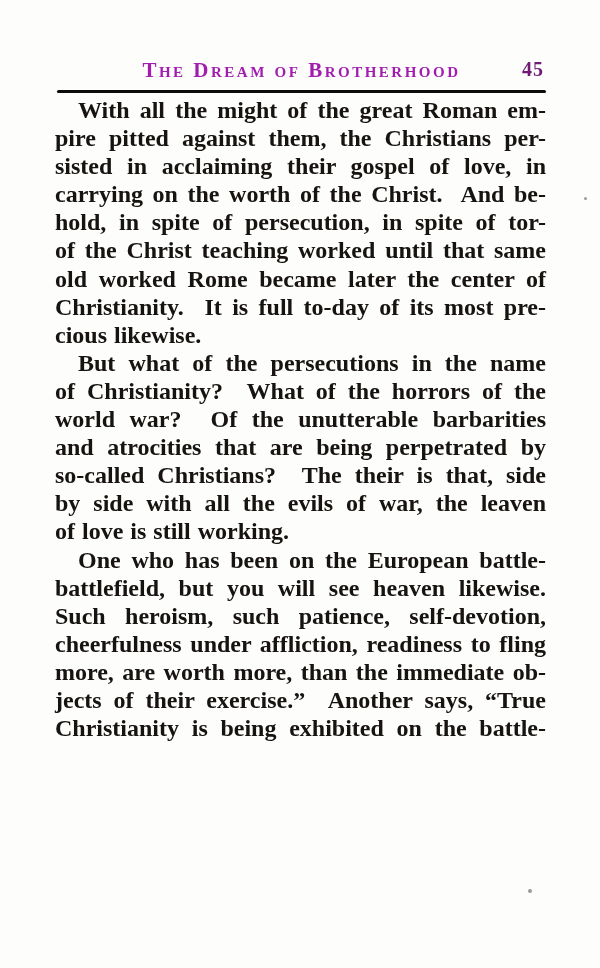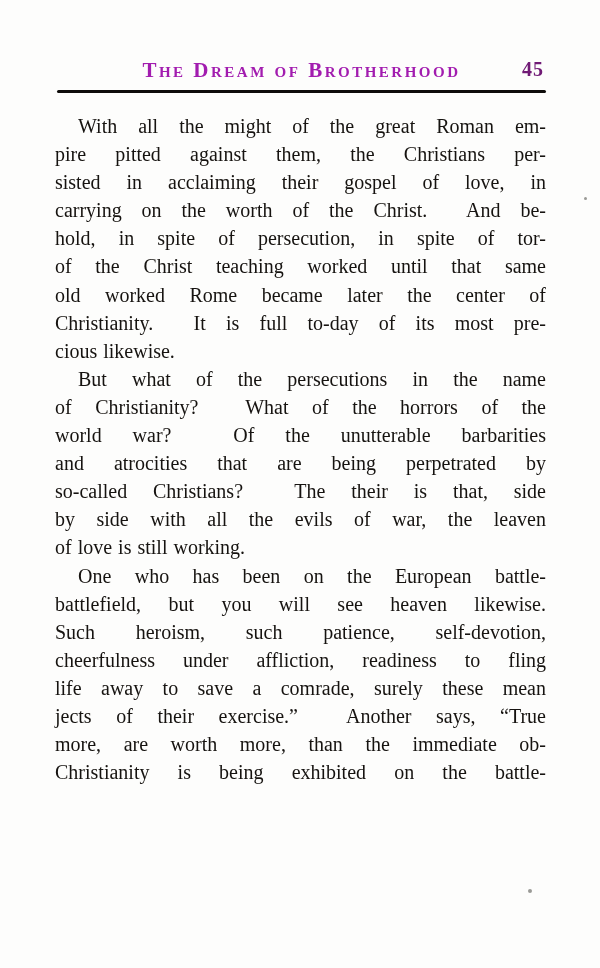--- a/index.html
+++ b/index.html
@@ -51,25 +51,25 @@
     top: 90px;
     left: 57px;
     width: 489px;
     height: 3px;
     background: #0e0c0a;
     border-radius: 1.5px;
   }
   
   .page-body {
     position: absolute;
-    top: 112px;
+    top: 96px;
     left: 55px;
     width: 491px;
-    font-size: 20px;
-    font-weight: normal;
+    font-size: 24px;
+    font-weight: bold;
     line-height: 28.1px;
     word-spacing: 1px;
   }
   .para { margin: 0; }
   .line {
     white-space: pre-wrap;
     text-align: justify;
     text-align-last: justify;
   }
   .line.first { text-indent: 23px; }
@@ -114,23 +114,22 @@
         <div class="line">and atrocities that are being perpetrated by</div>
         <div class="line">so-called Christians?  The their is that, side</div>
         <div class="line">by side with all the evils of war, the leaven</div>
         <div class="line last-left">of love is still working.</div>
       </div>
       <div class="para">
         <div class="line first">One who has been on the European battle-</div>
         <div class="line">battlefield, but you will see heaven likewise.</div>
         <div class="line">Such heroism, such patience, self-devotion,</div>
         <div class="line">cheerfulness under affliction, readiness to fling</div>
-        <div class="line">life away to save a comrade, surely these mean</div>
+        <div class="line">more, are worth more, than the immediate ob-</div>
         <div class="line">jects of their exercise.”  Another says, “True</div>
-        <div class="line">more, are worth more, than the immediate ob-</div>
         <div class="line">Christianity is being exhibited on the battle-</div>
       </div>
     </div>
 
   <div class="speck speck-a"></div>
   <div class="speck speck-b"></div>
 
 </div>
 
 </body></html>

